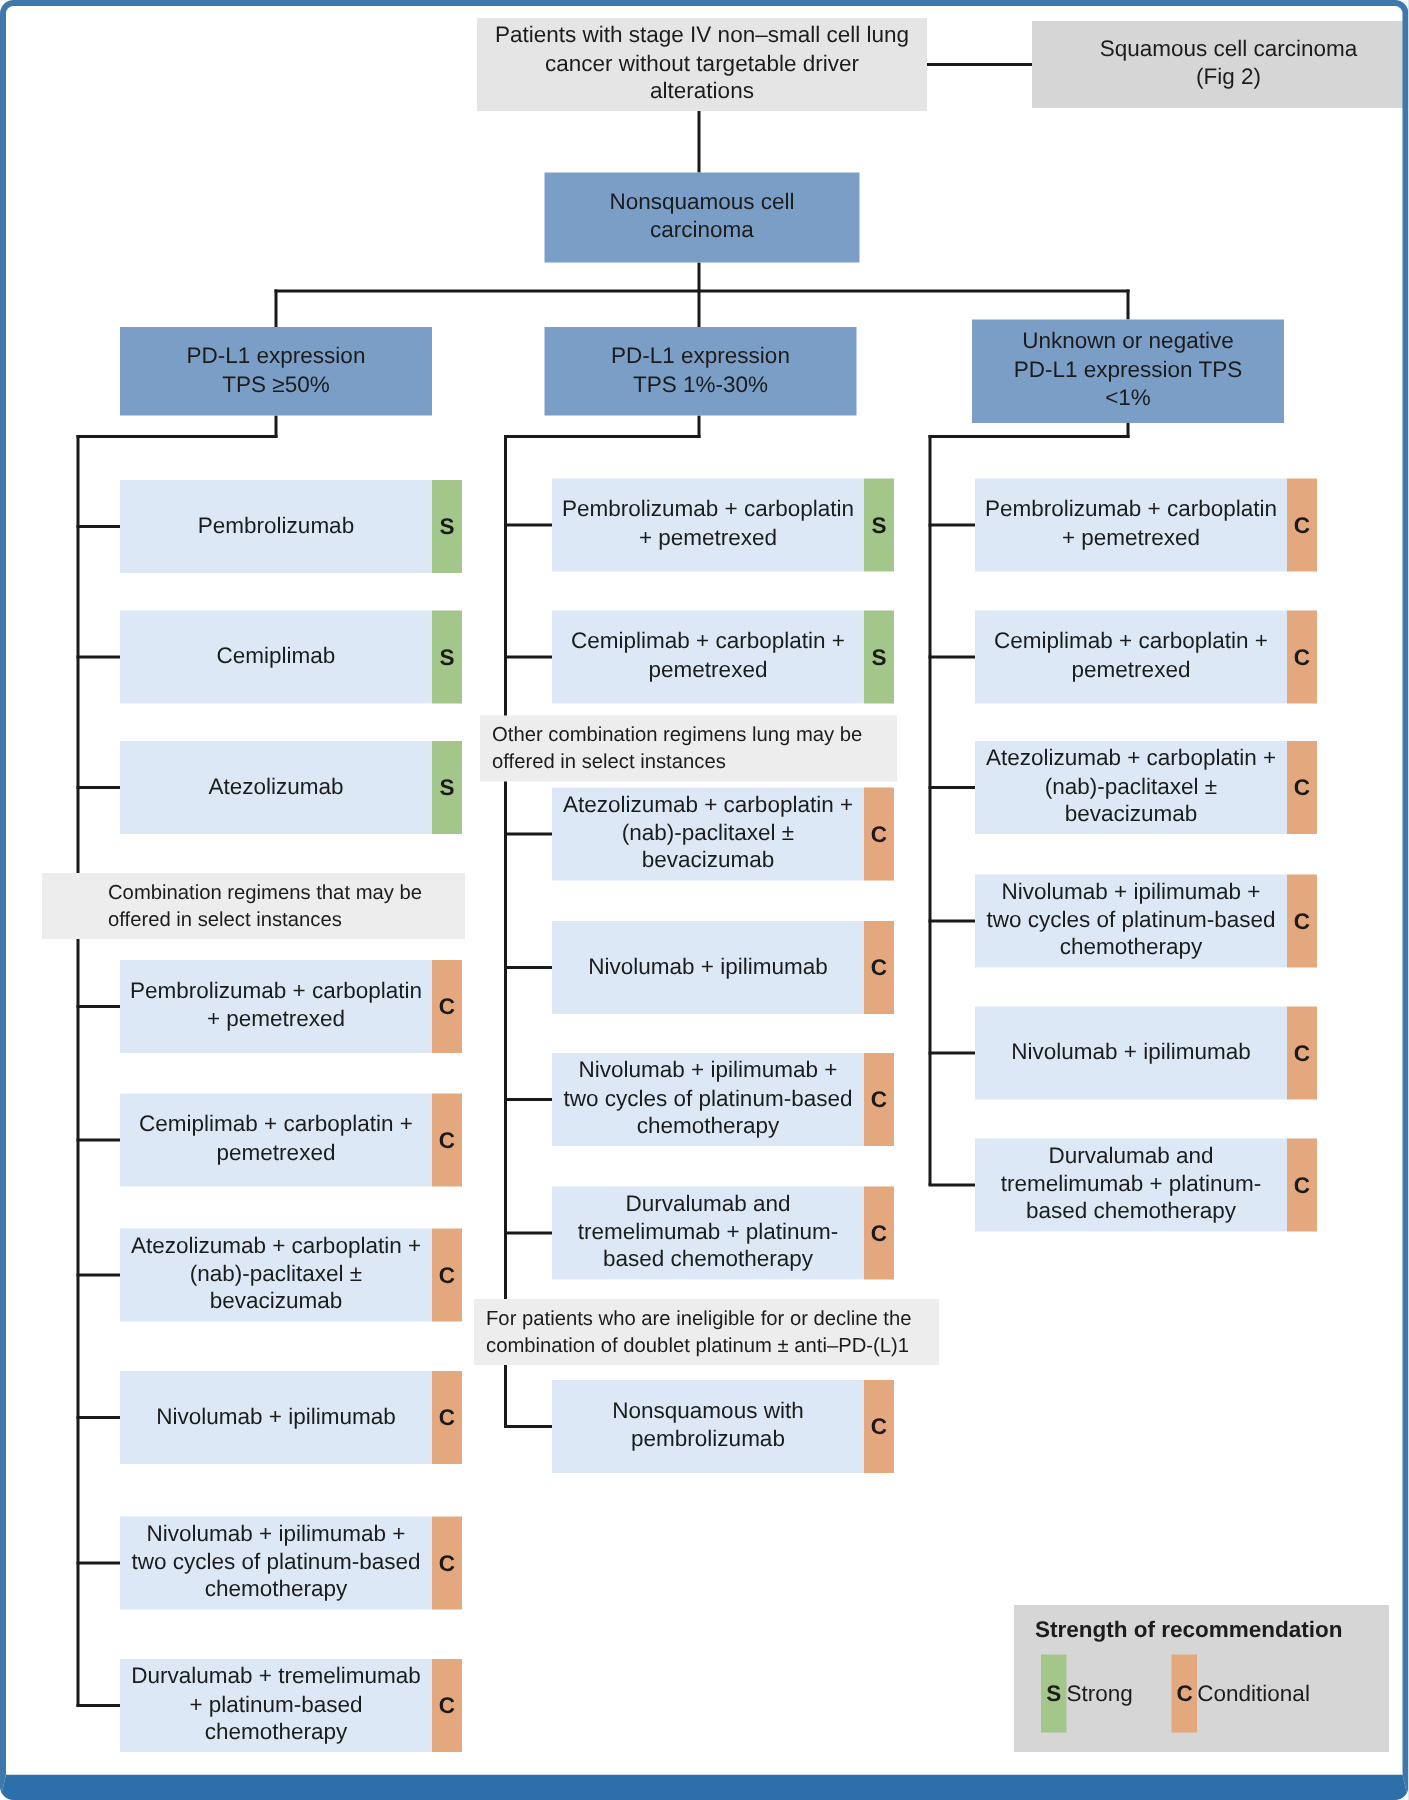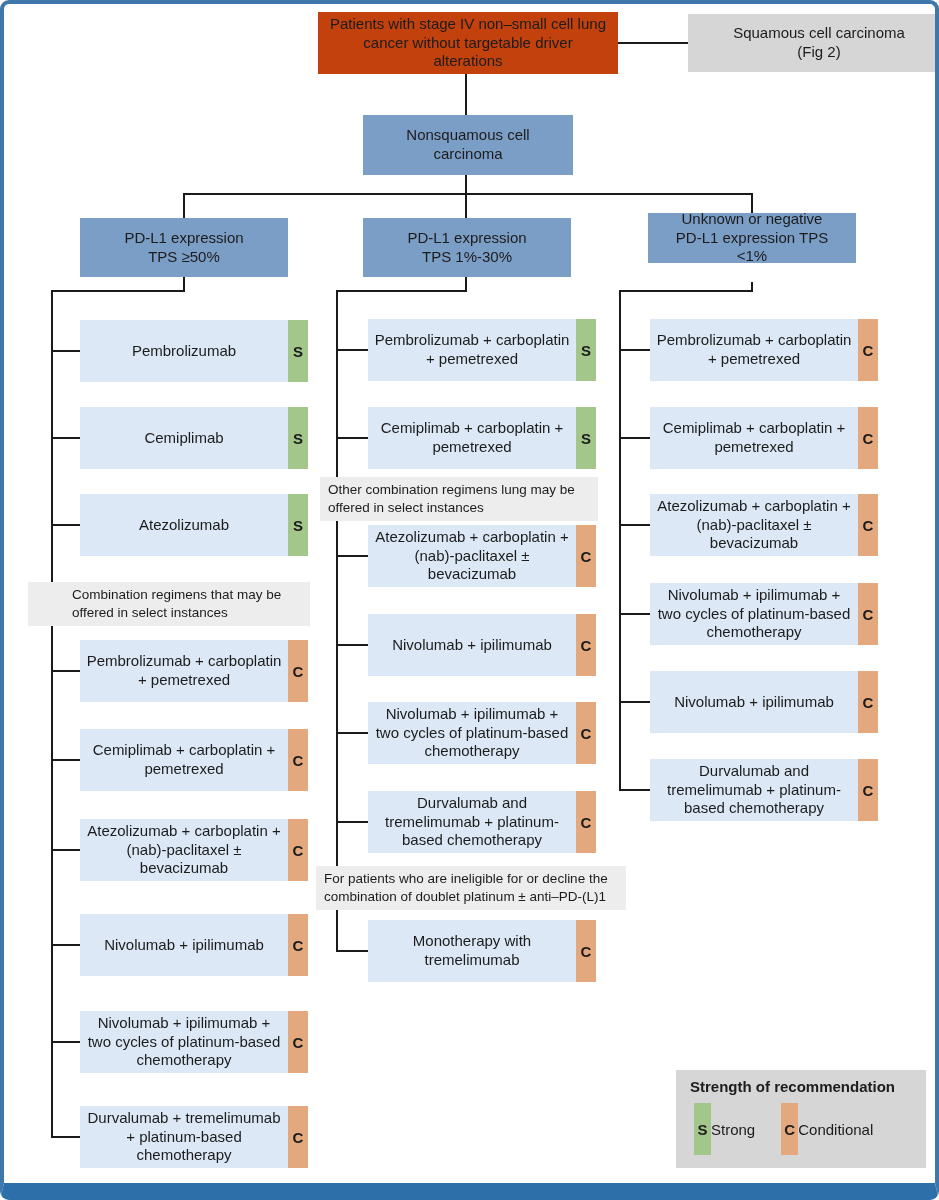--- a/index.html
+++ b/index.html
@@ -3,21 +3,21 @@
 <meta charset="utf-8">
 <style>
   html,body{margin:0;padding:0;background:#fff;}
   .page{position:relative;width:939px;height:1200px;background:#ffffff;
         font-family:"Liberation Sans", sans-serif;color:#1c1c1c;overflow:hidden;}
   .frame{position:absolute;inset:0;border:4px solid #3e78ab;border-bottom:17px solid #2d70a9;
          border-radius:9px;pointer-events:none;z-index:10;}
   .ln{position:absolute;background:#1a1a1a;}
   .node{position:absolute;display:flex;align-items:center;justify-content:center;
         text-align:center;font-size:15px;line-height:1.25;}
-  .root{background:#c2410c;}
+  .root{background:#e5e5e5;}
   .gray{background:#d6d6d6;}
   .branch{background:#7b9ec7;}
   .tbox{position:absolute;display:flex;width:228px;height:62px;}
   .tbody{flex:1;background:#dce8f5;display:flex;align-items:center;justify-content:center;
          text-align:center;padding:2px 6px;font-size:15px;line-height:1.25;}
   .ttab{width:20px;display:flex;align-items:center;justify-content:center;
         font-weight:bold;font-size:15px;color:#1a1a1a;}
   .ttab.s{background:#a3c68a;}
   .ttab.c{background:#e3a87d;}
   .note{position:absolute;background:#ededed;font-size:13.5px;line-height:1.35;
@@ -92,21 +92,21 @@
   <div class="node branch" style="left:363px;top:115px;width:210px;height:60px;padding:2px 10px;box-sizing:border-box;align-items:center;">
     <span class="inner" style="max-width:160px;">Nonsquamous cell carcinoma</span>
   </div>
 
   <div class="node branch" style="left:80px;top:218px;width:208px;height:59px;">
     <span class="inner" style="max-width:150px;">PD-L1 expression TPS ≥50%</span>
   </div>
   <div class="node branch" style="left:363px;top:218px;width:208px;height:59px;">
     <span class="inner" style="max-width:150px;">PD-L1 expression TPS 1%-30%</span>
   </div>
-  <div class="node branch" style="left:648px;top:213px;width:208px;height:50px;">
+  <div class="node branch" style="left:648px;top:213px;width:208px;height:69px;">
     <span class="inner" style="max-width:160px;">Unknown or negative PD-L1 expression TPS &lt;1%</span>
   </div>
 
   <div class="tbox" style="left:80px;top:320px;">
     <div class="tbody">Pembrolizumab</div>
     <div class="ttab s">S</div>
   </div>
   <div class="tbox" style="left:80px;top:407px;">
     <div class="tbody">Cemiplimab</div>
     <div class="ttab s">S</div>
@@ -161,21 +161,21 @@
   <div class="tbox" style="left:368px;top:702px;">
     <div class="tbody">Nivolumab + ipilimumab + two cycles of platinum-based chemotherapy</div>
     <div class="ttab c">C</div>
   </div>
   <div class="tbox" style="left:368px;top:791px;">
     <div class="tbody">Durvalumab and tremelimumab + platinum-based chemotherapy</div>
     <div class="ttab c">C</div>
   </div>
   <div class="note" style="left:316px;top:866px;width:310px;">For patients who are ineligible for or decline the combination of doublet platinum ± anti–PD-(L)1</div>
   <div class="tbox" style="left:368px;top:920px;">
-    <div class="tbody">Monotherapy with tremelimumab</div>
+    <div class="tbody">Nonsquamous with pembrolizumab</div>
     <div class="ttab c">C</div>
   </div>
 
   <div class="tbox" style="left:650px;top:319px;">
     <div class="tbody">Pembrolizumab + carboplatin + pemetrexed</div>
     <div class="ttab c">C</div>
   </div>
   <div class="tbox" style="left:650px;top:407px;">
     <div class="tbody">Cemiplimab + carboplatin + pemetrexed</div>
     <div class="ttab c">C</div>

